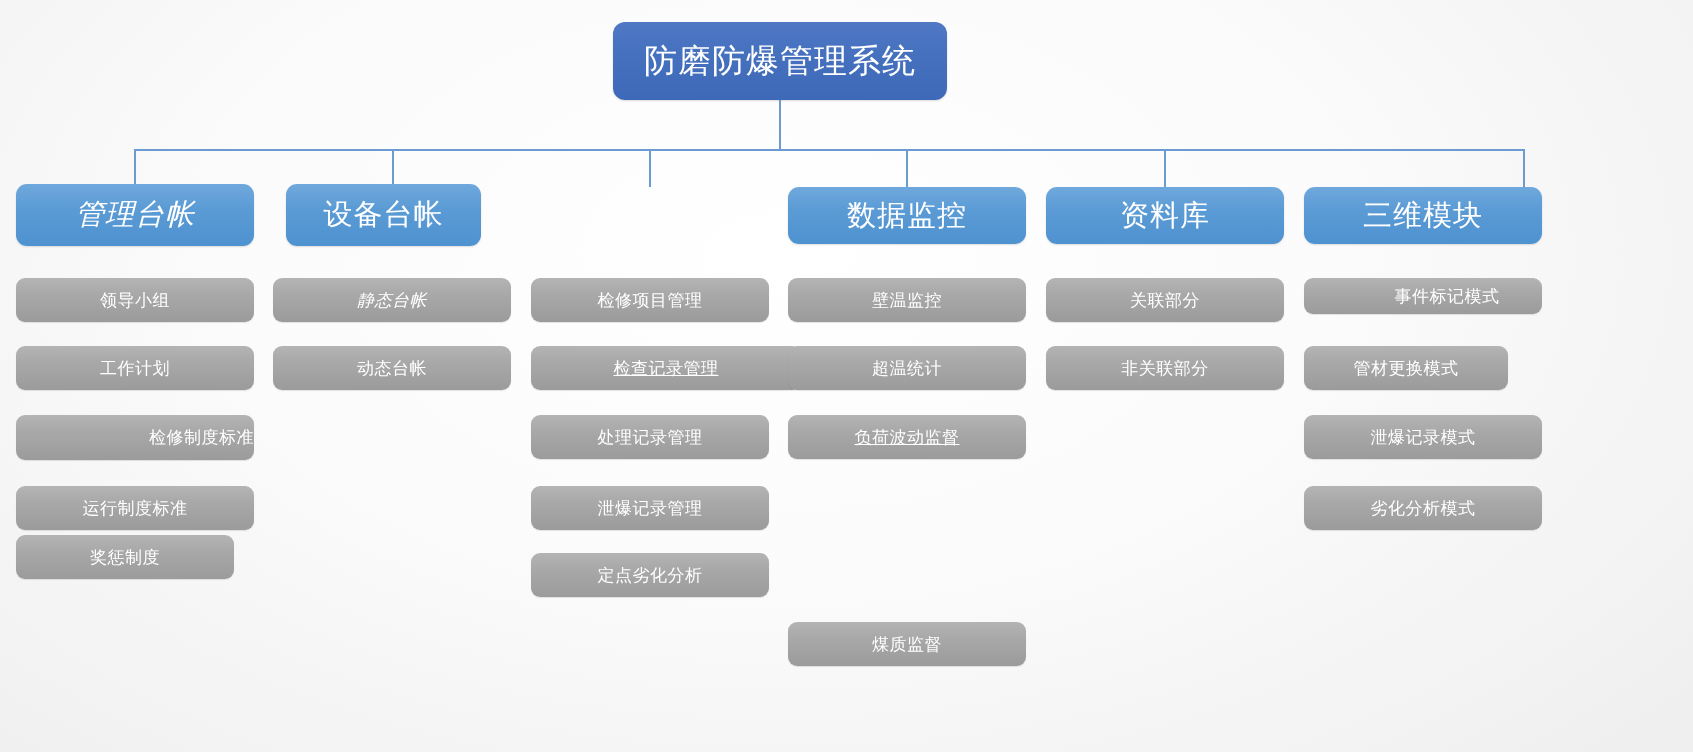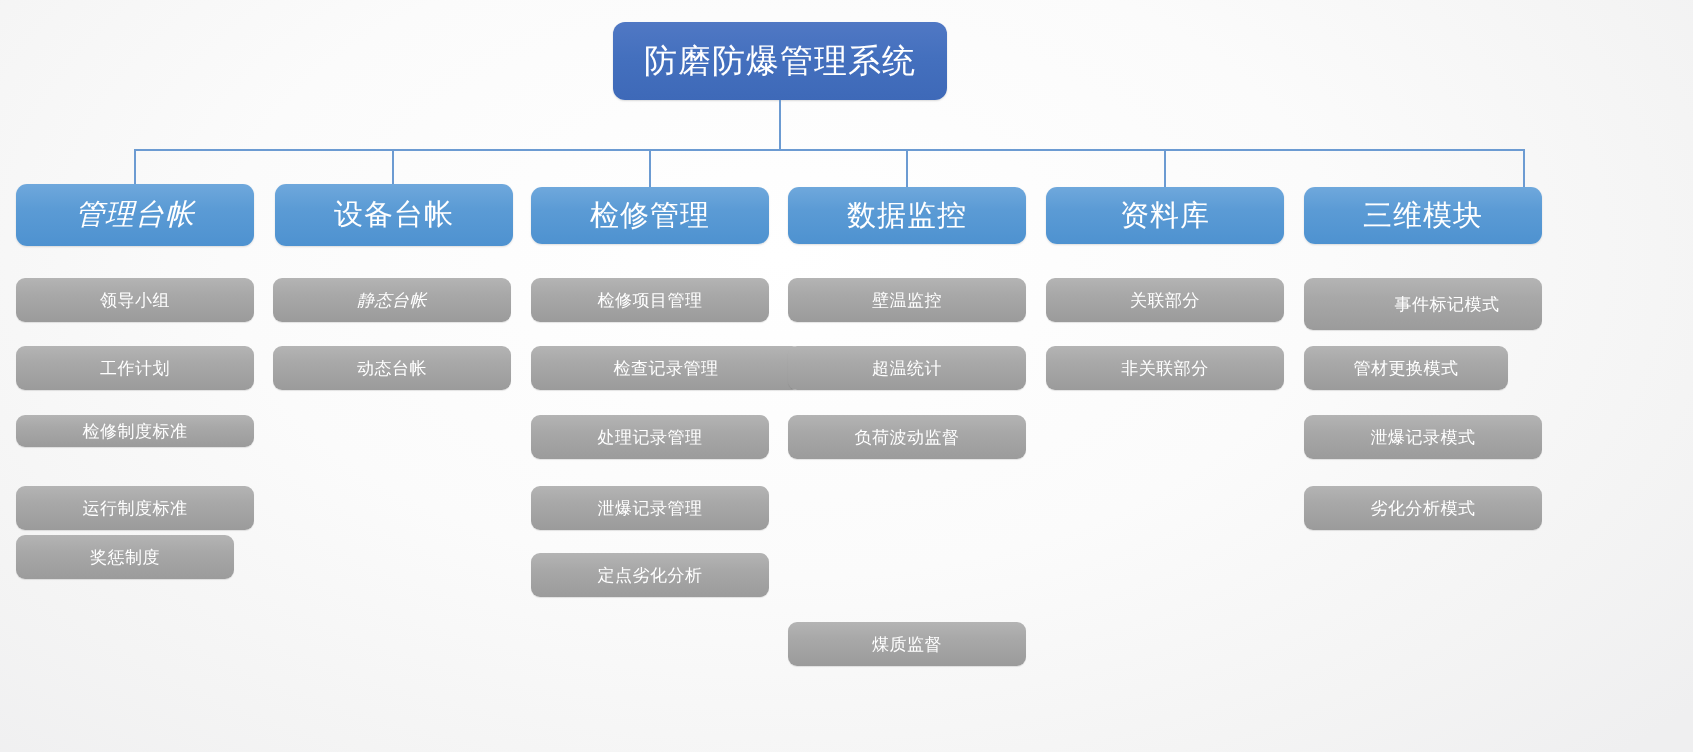--- a/index.html
+++ b/index.html
@@ -98,47 +98,44 @@
 
   <div class="l2-node" style="left:16px; top:184px; width:238px; height:62px;font-style:italic;">
     <span>管理台帐</span>
   </div>
   <div class="leaf-node" style="left:16px; top:278px; width:238px; height:44px;">
     <span>领导小组</span>
   </div>
   <div class="leaf-node" style="left:16px; top:346px; width:238px; height:44px;">
     <span>工作计划</span>
   </div>
-  <div class="leaf-node" style="left:16px; top:415px; width:238px; height:32px;">
+  <div class="leaf-node" style="left:16px; top:415px; width:238px; height:45px;justify-content:flex-end;">
     <span>检修制度标准</span>
   </div>
   <div class="leaf-node" style="left:16px; top:486px; width:238px; height:44px;">
     <span>运行制度标准</span>
   </div>
   <div class="leaf-node" style="left:16px; top:535px; width:218px; height:44px;">
     <span>奖惩制度</span>
   </div>
 
-  <div class="l2-node" style="left:275px; top:184px; width:238px; height:62px;">
+  <div class="l2-node" style="left:286px; top:184px; width:195px; height:62px;">
     <span>设备台帐</span>
   </div>
   <div class="leaf-node" style="left:273px; top:278px; width:238px; height:44px;font-style:italic;">
     <span>静态台帐</span>
   </div>
   <div class="leaf-node" style="left:273px; top:346px; width:238px; height:44px;">
     <span>动态台帐</span>
   </div>
 
-  <div class="l2-node" style="left:531px; top:187px; width:238px; height:57px;">
-    <span>检修管理</span>
-  </div>
   <div class="leaf-node" style="left:531px; top:278px; width:238px; height:44px;">
     <span>检修项目管理</span>
   </div>
-  <div class="leaf-node" style="left:531px; top:346px; width:270px; height:44px;">
+  <div class="leaf-node" style="left:531px; top:346px; width:270px; height:44px;text-decoration:underline;">
     <span>检查记录管理</span>
   </div>
   <div class="leaf-node" style="left:531px; top:415px; width:238px; height:44px;">
     <span>处理记录管理</span>
   </div>
   <div class="leaf-node" style="left:531px; top:486px; width:238px; height:44px;">
     <span>泄爆记录管理</span>
   </div>
   <div class="leaf-node" style="left:531px; top:553px; width:238px; height:44px;">
     <span>定点劣化分析</span>
@@ -146,41 +143,41 @@
 
   <div class="l2-node" style="left:788px; top:187px; width:238px; height:57px;">
     <span>数据监控</span>
   </div>
   <div class="leaf-node" style="left:788px; top:278px; width:238px; height:44px;">
     <span>壁温监控</span>
   </div>
   <div class="leaf-node" style="left:788px; top:346px; width:238px; height:44px;">
     <span>超温统计</span>
   </div>
-  <div class="leaf-node" style="left:788px; top:415px; width:238px; height:44px;">
+  <div class="leaf-node" style="left:788px; top:415px; width:238px; height:44px;text-decoration:underline;">
     <span>负荷波动监督</span>
   </div>
   <div class="leaf-node" style="left:788px; top:622px; width:238px; height:44px;">
     <span>煤质监督</span>
   </div>
 
   <div class="l2-node" style="left:1046px; top:187px; width:238px; height:57px;">
     <span>资料库</span>
   </div>
   <div class="leaf-node" style="left:1046px; top:278px; width:238px; height:44px;">
     <span>关联部分</span>
   </div>
   <div class="leaf-node" style="left:1046px; top:346px; width:238px; height:44px;">
     <span>非关联部分</span>
   </div>
 
   <div class="l2-node" style="left:1304px; top:187px; width:238px; height:57px;">
     <span>三维模块</span>
   </div>
-  <div class="leaf-node" style="left:1304px; top:278px; width:238px; height:52px;padding-left:48px;">
+  <div class="leaf-node" style="left:1304px; top:278px; width:238px; height:36px;padding-left:48px;">
     <span>事件标记模式</span>
   </div>
   <div class="leaf-node" style="left:1304px; top:346px; width:204px; height:44px;">
     <span>管材更换模式</span>
   </div>
   <div class="leaf-node" style="left:1304px; top:415px; width:238px; height:44px;">
     <span>泄爆记录模式</span>
   </div>
   <div class="leaf-node" style="left:1304px; top:486px; width:238px; height:44px;">
     <span>劣化分析模式</span>

